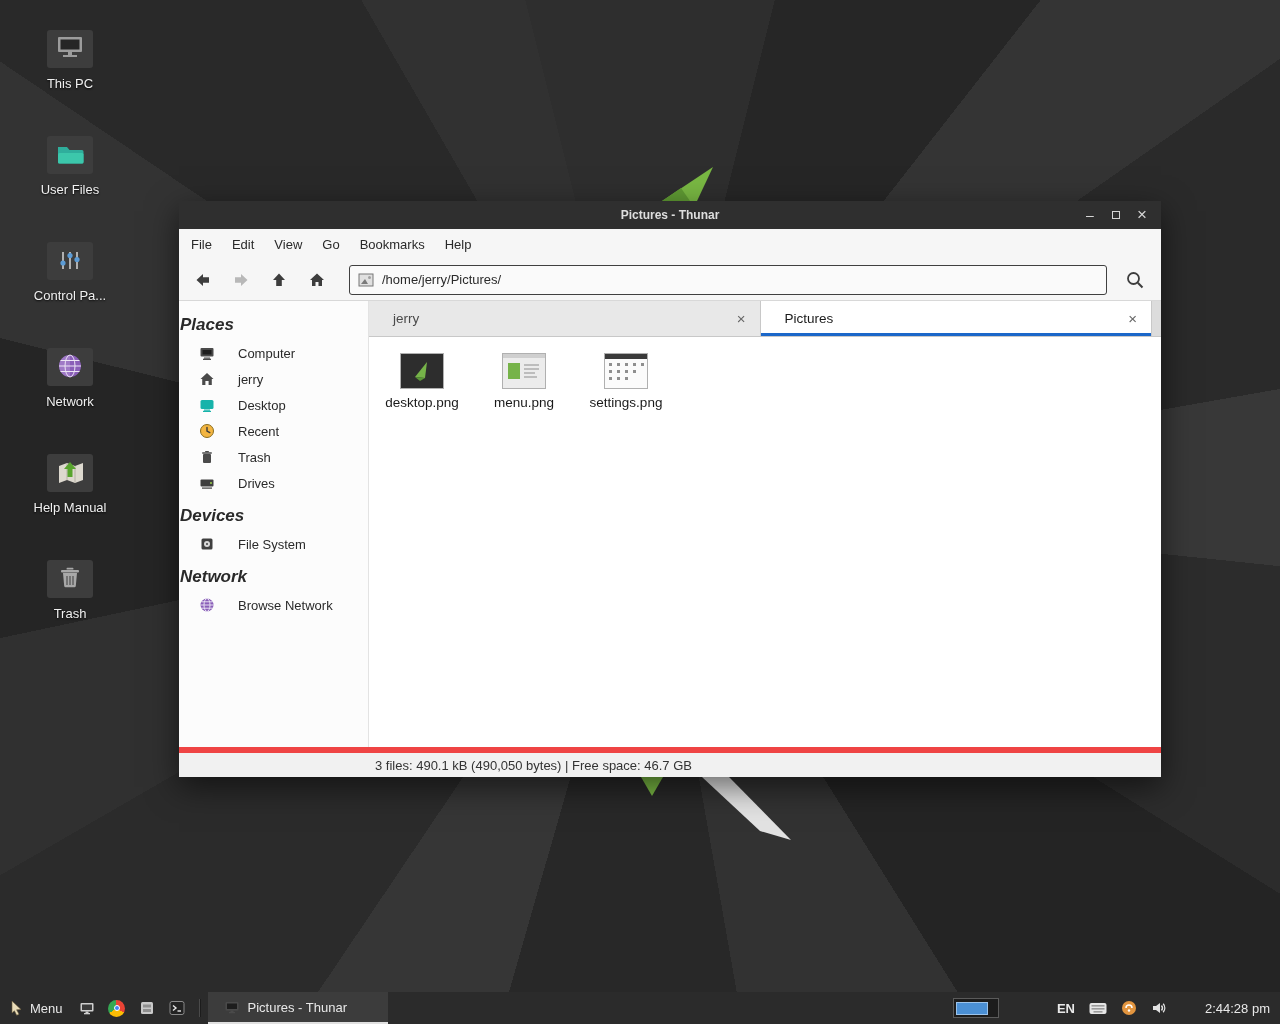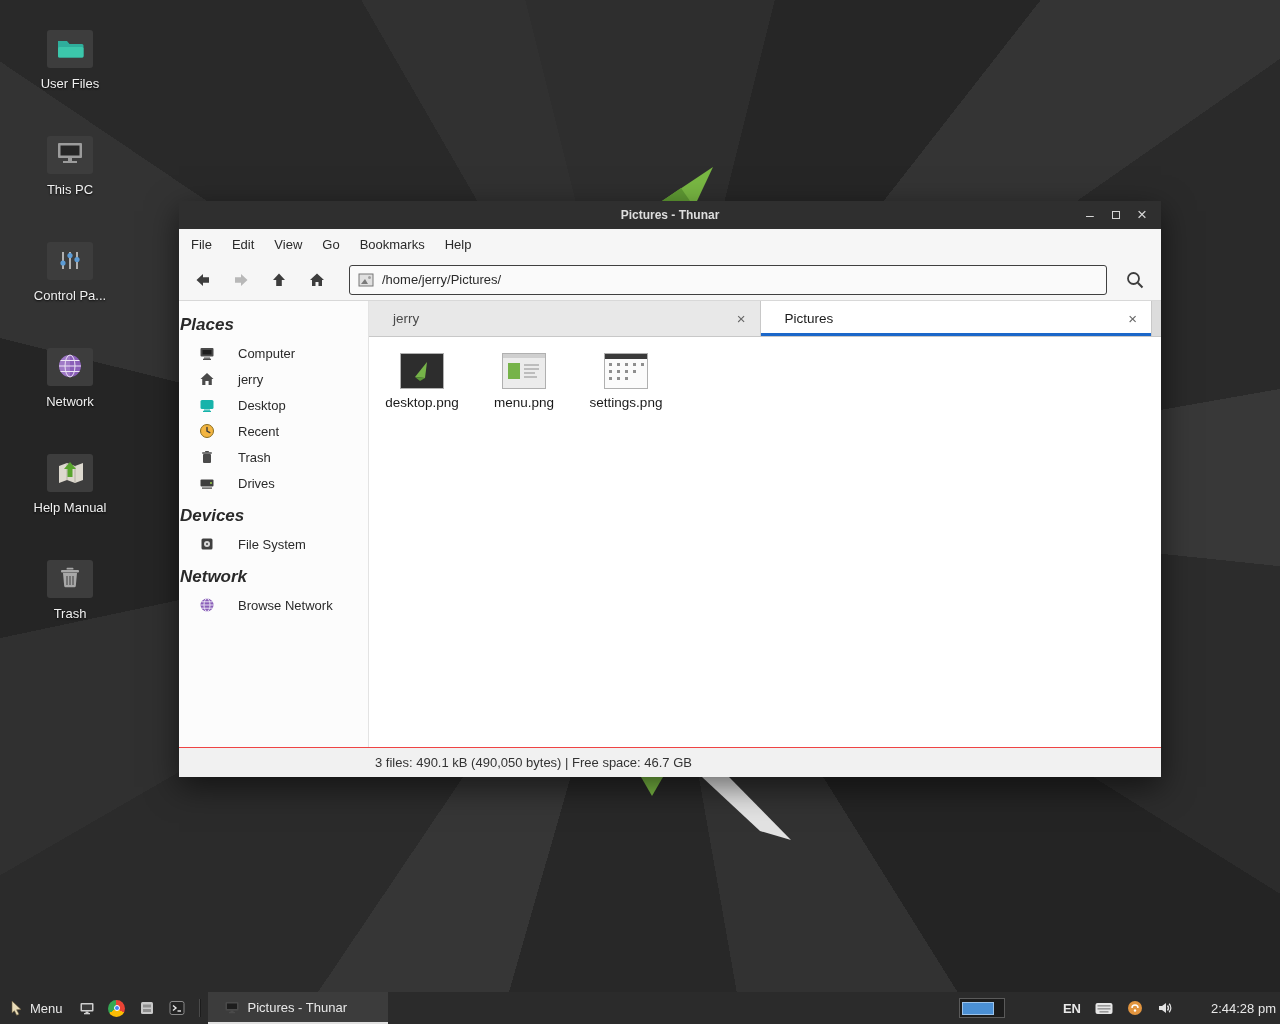--- a/index.html
+++ b/index.html
@@ -62,33 +62,33 @@
             display:flex; padding-right:9px; }
   .tab { flex:1; display:flex; align-items:center; padding-left:24px; background:#e8e8e8;
          border-right:1px solid #c8c8c8; font-size:13.5px; color:#4a4a4a; }
   .tab.active { background:#fff; color:#1a1a1a; box-shadow:inset 0 -3px 0 #1b67c9; }
   .tab-close { margin-left:auto; padding:0 14px; font-size:15px; color:#666; }
 
   .files { flex:1; background:#fff; display:flex; align-items:flex-start; padding:6px 2px; }
   .file { width:102px; padding-top:10px; display:flex; flex-direction:column; align-items:center; gap:6px; }
   .fname { font-size:13.5px; color:#1a1a1a; }
 
-  .statusbar { height:30px; flex:0 0 30px; background:#f1f1f1; border-top:1px solid #ef4444;
+  .statusbar { height:30px; flex:0 0 30px; background:#f1f1f1; border-top:6px solid #ef4444;
                display:flex; align-items:center; padding-left:196px; font-size:13px; color:#333; }
 
   
   .taskbar { position:absolute; left:0; bottom:0; width:1280px; height:32px; background:#2b2b2b;
              display:flex; align-items:center; z-index:10; color:#e8e8e8; }
   .tb-menu { display:flex; align-items:center; gap:7px; padding:0 9px; height:100%; font-size:13px; }
   .tb-icon { width:30px; height:32px; display:flex; align-items:center; justify-content:center; }
   .tb-sep { width:0; height:18px; border-left:1px solid #4a4a4a; border-right:1px solid #1c1c1c; margin:0 7px; }
   .tb-task { height:32px; background:#3c3c3c; border-bottom:2px solid #e0e0e0; display:flex;
              align-items:center; gap:8px; padding:0 16px; min-width:180px; font-size:13px; }
   .tb-spacer { flex:1; }
-  .tb-right { display:flex; align-items:center; gap:14px; padding-right:4px; }
+  .tb-right { display:flex; align-items:center; gap:14px; padding-right:10px; }
   .pager { width:46px; height:20px; background:#1c1c1c; border:1px solid #5a5a5a; margin-right:44px;
            display:flex; align-items:center; padding:2px; }
   .pager-win { width:32px; height:13px; background:#4a8fd4; border:1px solid #9cc3ea; }
   .tb-layout { font-size:13px; font-weight:bold; }
   .tb-clock { font-size:13px; padding-left:4px;margin-left:20px; }
   .chrome { position:relative; width:17px; height:17px; border-radius:50%;
             background:conic-gradient(#ea4335 0 33%, #fbbc05 33% 66%, #34a853 66% 100%);
             display:flex; align-items:center; justify-content:center; }
   .chrome-dot { width:6px; height:6px; border-radius:50%; background:#4285f4; border:1.6px solid #fff; }
 </style>
@@ -104,37 +104,37 @@
     <polygon points="662,201 681,188 690,201" fill="#5f9a33"></polygon>
     <polygon points="641,777 663,777 652,796" fill="#79b843"></polygon>
     <polygon points="702,777 729,777 791,840 760,831" fill="#e2e2e2"></polygon>
   </svg>
 
   <div class="desktop-icons">
 
     <div class="dicon">
       <div class="tile">
         <svg width="46" height="38">
-            <path d="M11 11 h9 l2.5 3 H35 a1.5 1.5 0 0 1 1.5 1.5 V26 a1.5 1.5 0 0 1 -1.5 1.5 H12.5 A1.5 1.5 0 0 1 11 26 Z" fill="#2fae9c"></path>
-            <rect x="11" y="17" width="25.5" height="10.5" rx="1.5" fill="#3cc7ab"></rect>
-          </svg>
-      </div>
-      <div class="dlabel">User Files</div>
-    </div>
-
-    <div class="dicon">
-      <div class="tile">
-        <svg width="46" height="38">
             <rect x="11" y="7" width="24" height="15" rx="1" fill="#9c9c9c"></rect>
             <rect x="13.5" y="9.5" width="19" height="10" fill="#262626"></rect>
             <rect x="21" y="22" width="4" height="3" fill="#9c9c9c"></rect>
             <rect x="16" y="25" width="14" height="2" fill="#9c9c9c"></rect>
           </svg>
       </div>
       <div class="dlabel">This PC</div>
+    </div>
+
+    <div class="dicon">
+      <div class="tile">
+        <svg width="46" height="38">
+            <path d="M11 11 h9 l2.5 3 H35 a1.5 1.5 0 0 1 1.5 1.5 V26 a1.5 1.5 0 0 1 -1.5 1.5 H12.5 A1.5 1.5 0 0 1 11 26 Z" fill="#2fae9c"></path>
+            <rect x="11" y="17" width="25.5" height="10.5" rx="1.5" fill="#3cc7ab"></rect>
+          </svg>
+      </div>
+      <div class="dlabel">User Files</div>
     </div>
 
     <div class="dicon">
       <div class="tile">
         <svg width="46" height="38">
             <g stroke="#b0b0b0" stroke-width="2">
               <line x1="16" y1="10" x2="16" y2="27"></line>
               <line x1="23" y1="10" x2="23" y2="27"></line>
               <line x1="30" y1="10" x2="30" y2="27"></line>
             </g>

